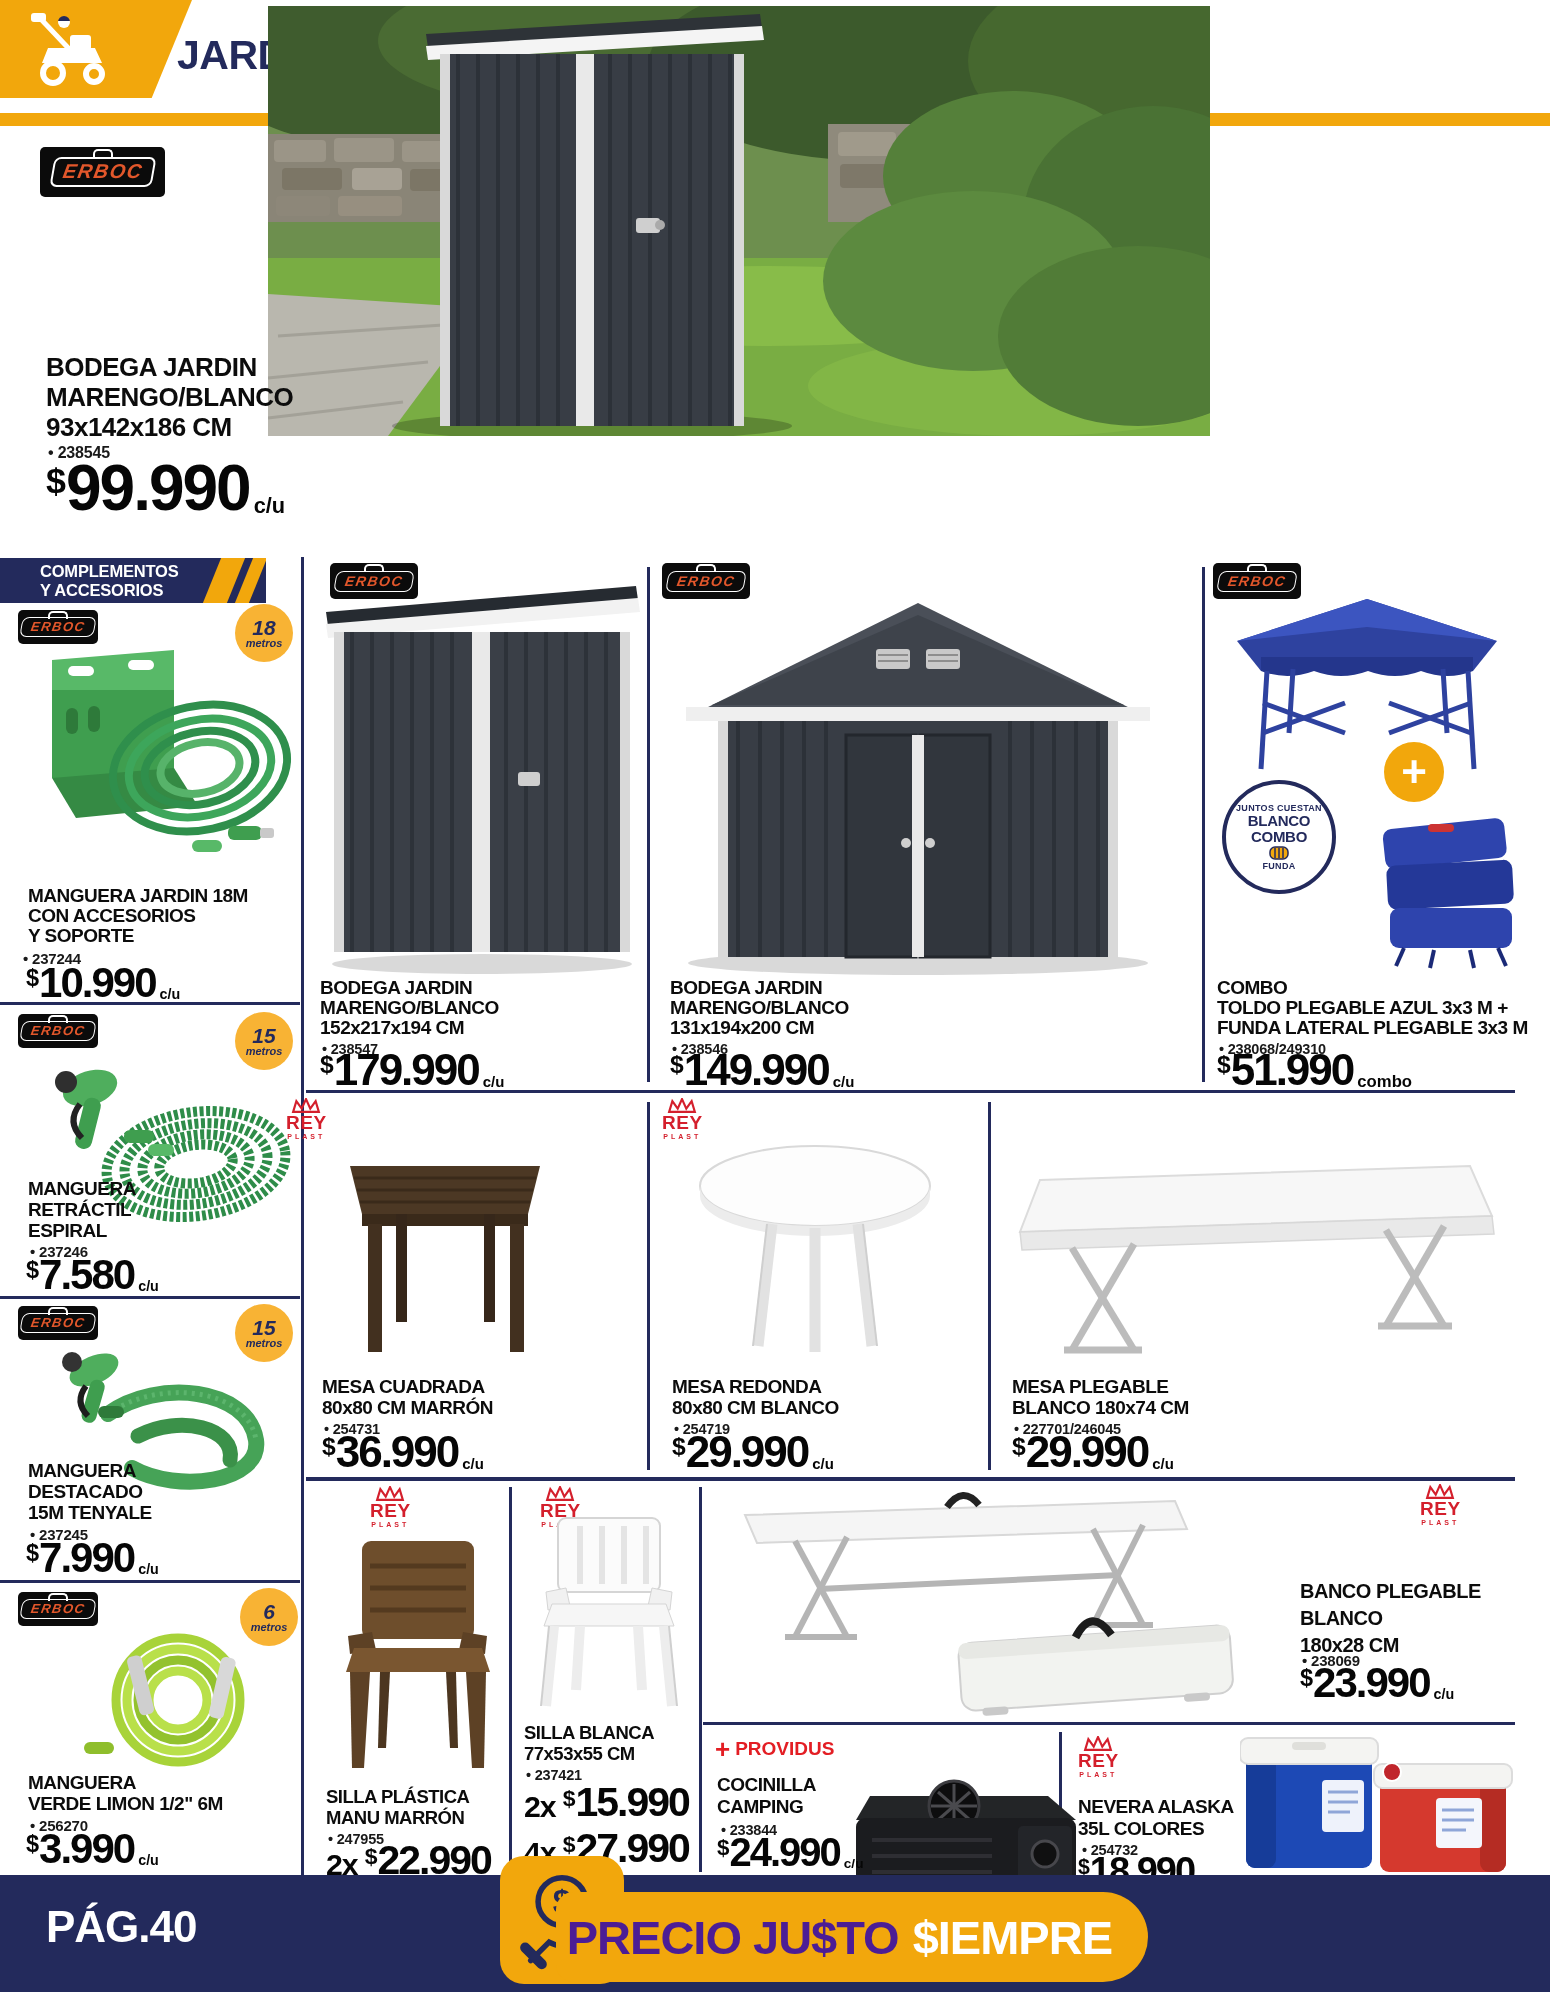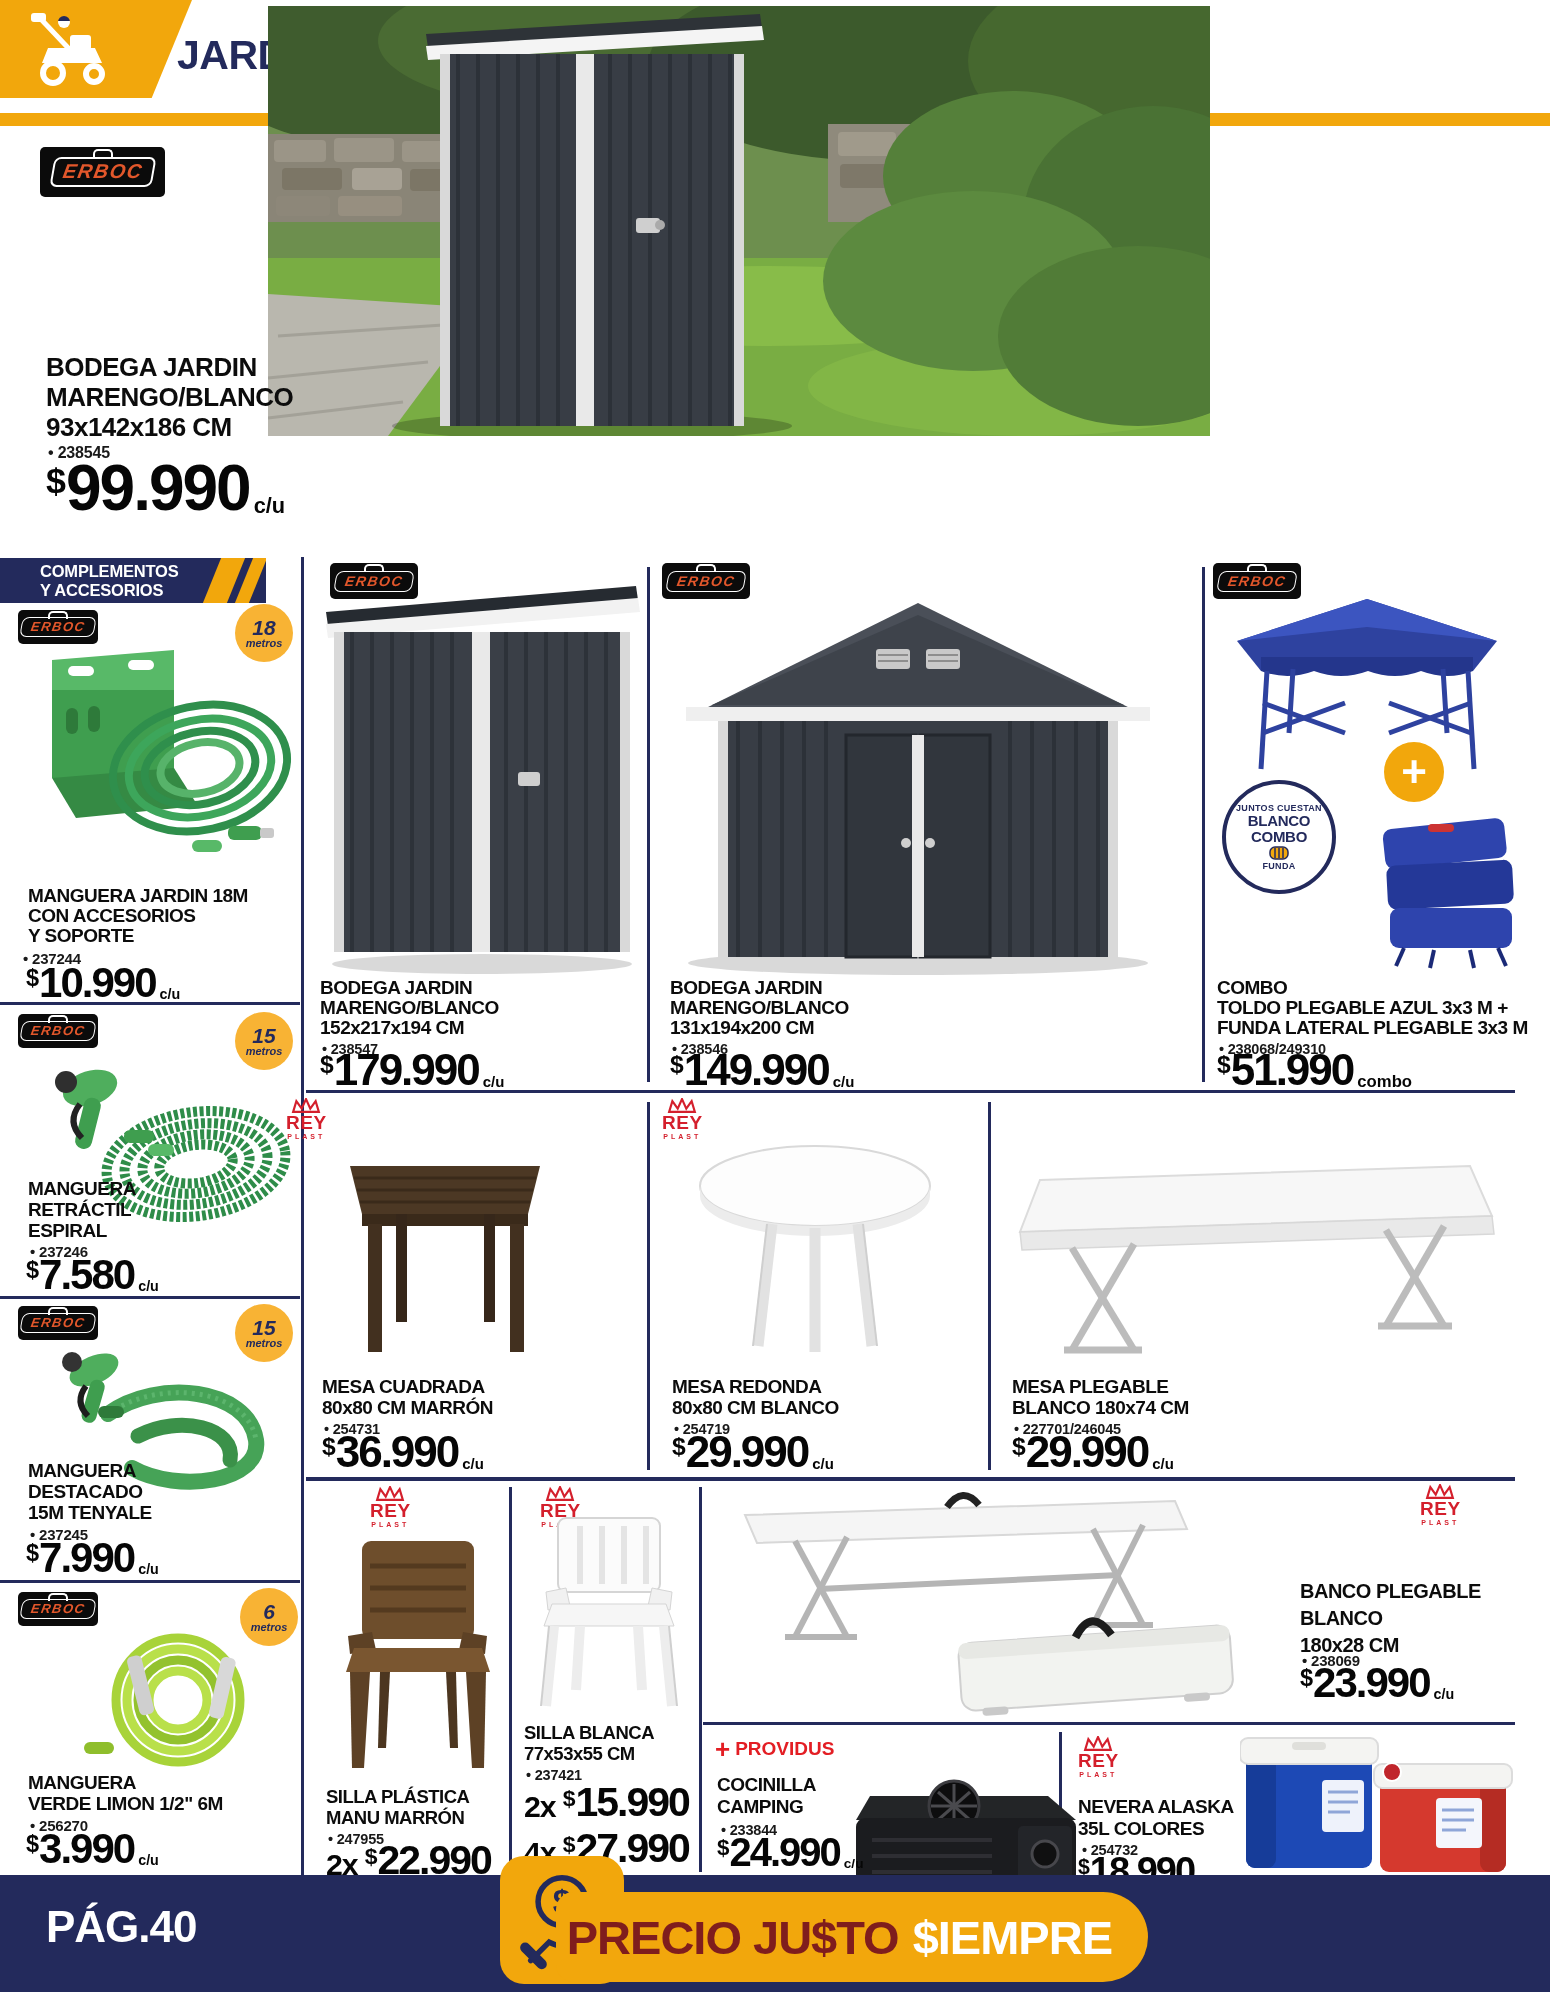--- a/index.html
+++ b/index.html
@@ -61,21 +61,21 @@
   .combo-badge .a{font-size:9px;font-weight:800;letter-spacing:.3px;}
   .combo-badge .m{font-size:15px;font-weight:800;line-height:1.05;letter-spacing:-.3px;}
   
   .footer{position:absolute;left:0;top:1875px;width:1550px;height:117px;background:#232a5c;}
   .pagenum{position:absolute;left:46px;top:1902px;color:#fff;font-weight:800;font-size:44px;letter-spacing:-1px;}
   .coinbox{position:absolute;left:500px;top:1856px;width:124px;height:128px;background:#f2a70c;border-radius:24px;
            display:flex;align-items:center;justify-content:center;}
   .sloganpill{position:absolute;left:556px;top:1892px;width:592px;height:90px;background:#f2a70c;
               border-radius:18px 46px 46px 18px;display:flex;align-items:center;justify-content:flex-end;
               padding-right:36px;box-sizing:border-box;}
-  .sloganpill .t1{color:#7f1d1d;font-weight:800;font-size:47px;letter-spacing:-1px;}
+  .sloganpill .t1{color:#4c1d95;font-weight:800;font-size:47px;letter-spacing:-1px;}
   .sloganpill .t2{color:#fff;font-weight:800;font-size:47px;letter-spacing:-1px;margin-left:14px;}
 </style>
 </head>
 <body>
 
 <div class="page">
 
   <div class="hd-banner">
     <svg class="abs" style="left:18px;top:10px;width:100px;height:80px" viewBox="0 0 100 80">
       <path d="M20,6 L54,42" stroke="#fff" stroke-width="5"></path>

